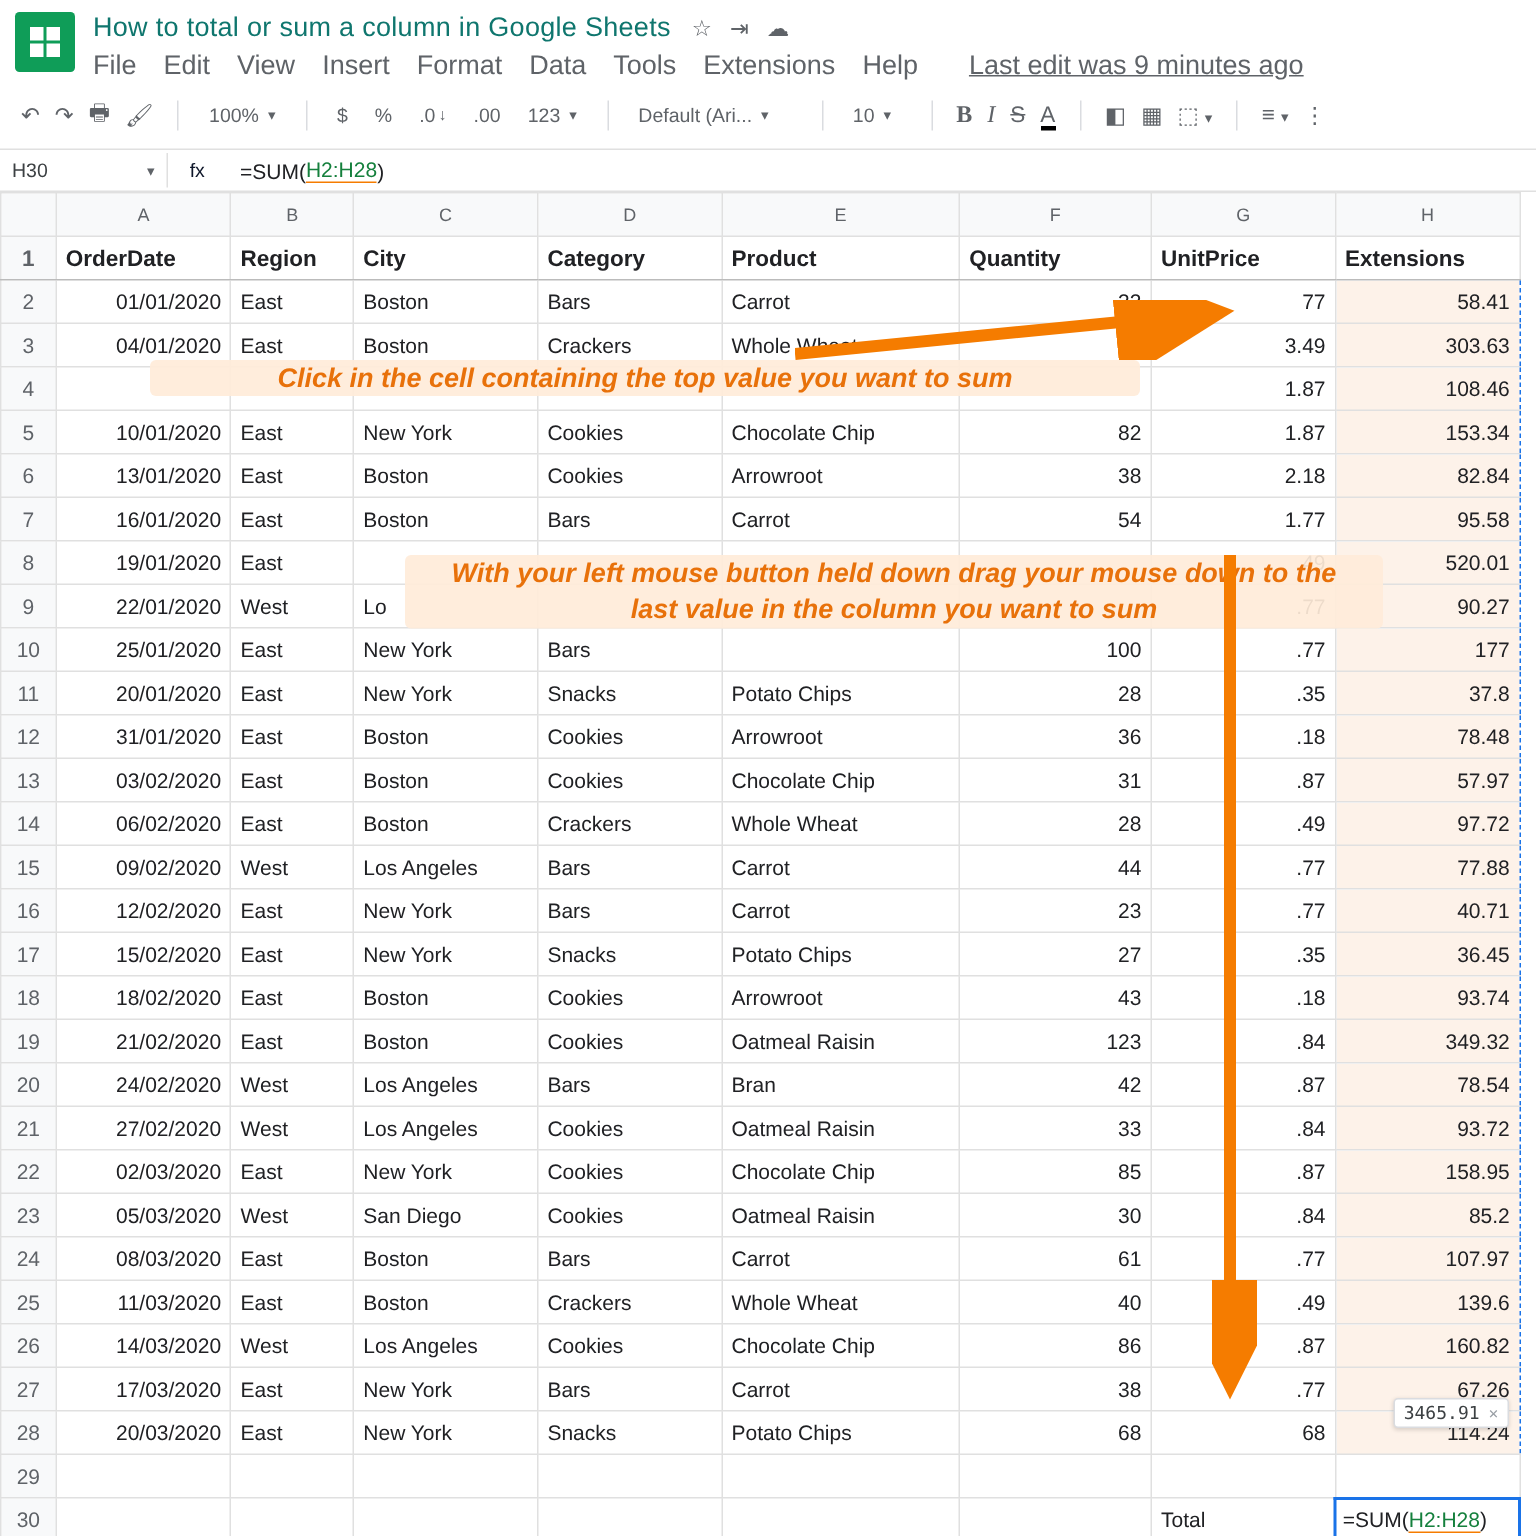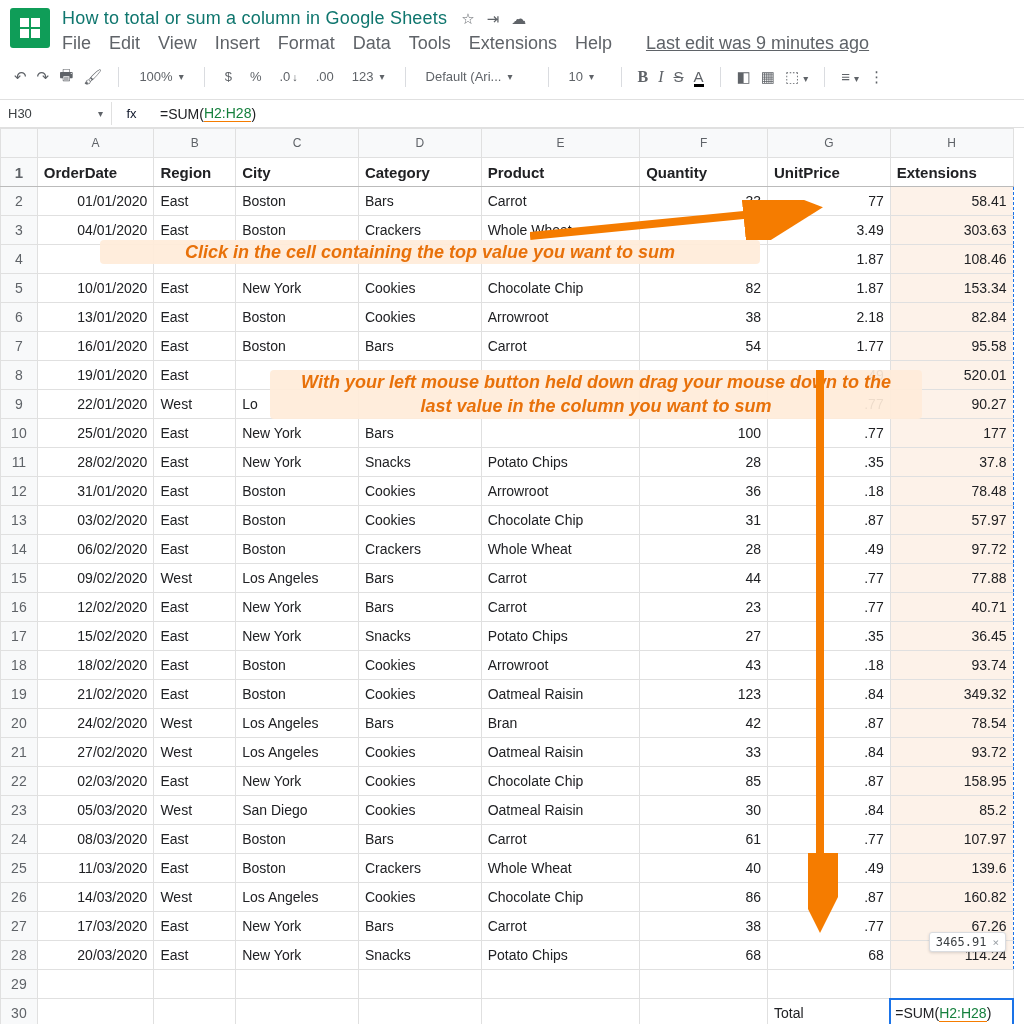--- a/index.html
+++ b/index.html
@@ -280,21 +280,21 @@
           <td>East</td>
           <td>New York</td>
           <td>Bars</td>
           <td></td>
           <td class="right">100</td>
           <td class="right">.77</td>
           <td class="right col-H-sel col-H-sel-border">177</td>
         </tr>
         <tr class="r11">
           <td class="rowhdr">11</td>
-          <td class="right">28/02/2020</td>
+          <td class="right">20/01/2020</td>
           <td>East</td>
           <td>New York</td>
           <td>Snacks</td>
           <td>Potato Chips</td>
           <td class="right">28</td>
           <td class="right">.35</td>
           <td class="right col-H-sel col-H-sel-border">37.8</td>
         </tr>
         <tr class="r12">
           <td class="rowhdr">12</td>

